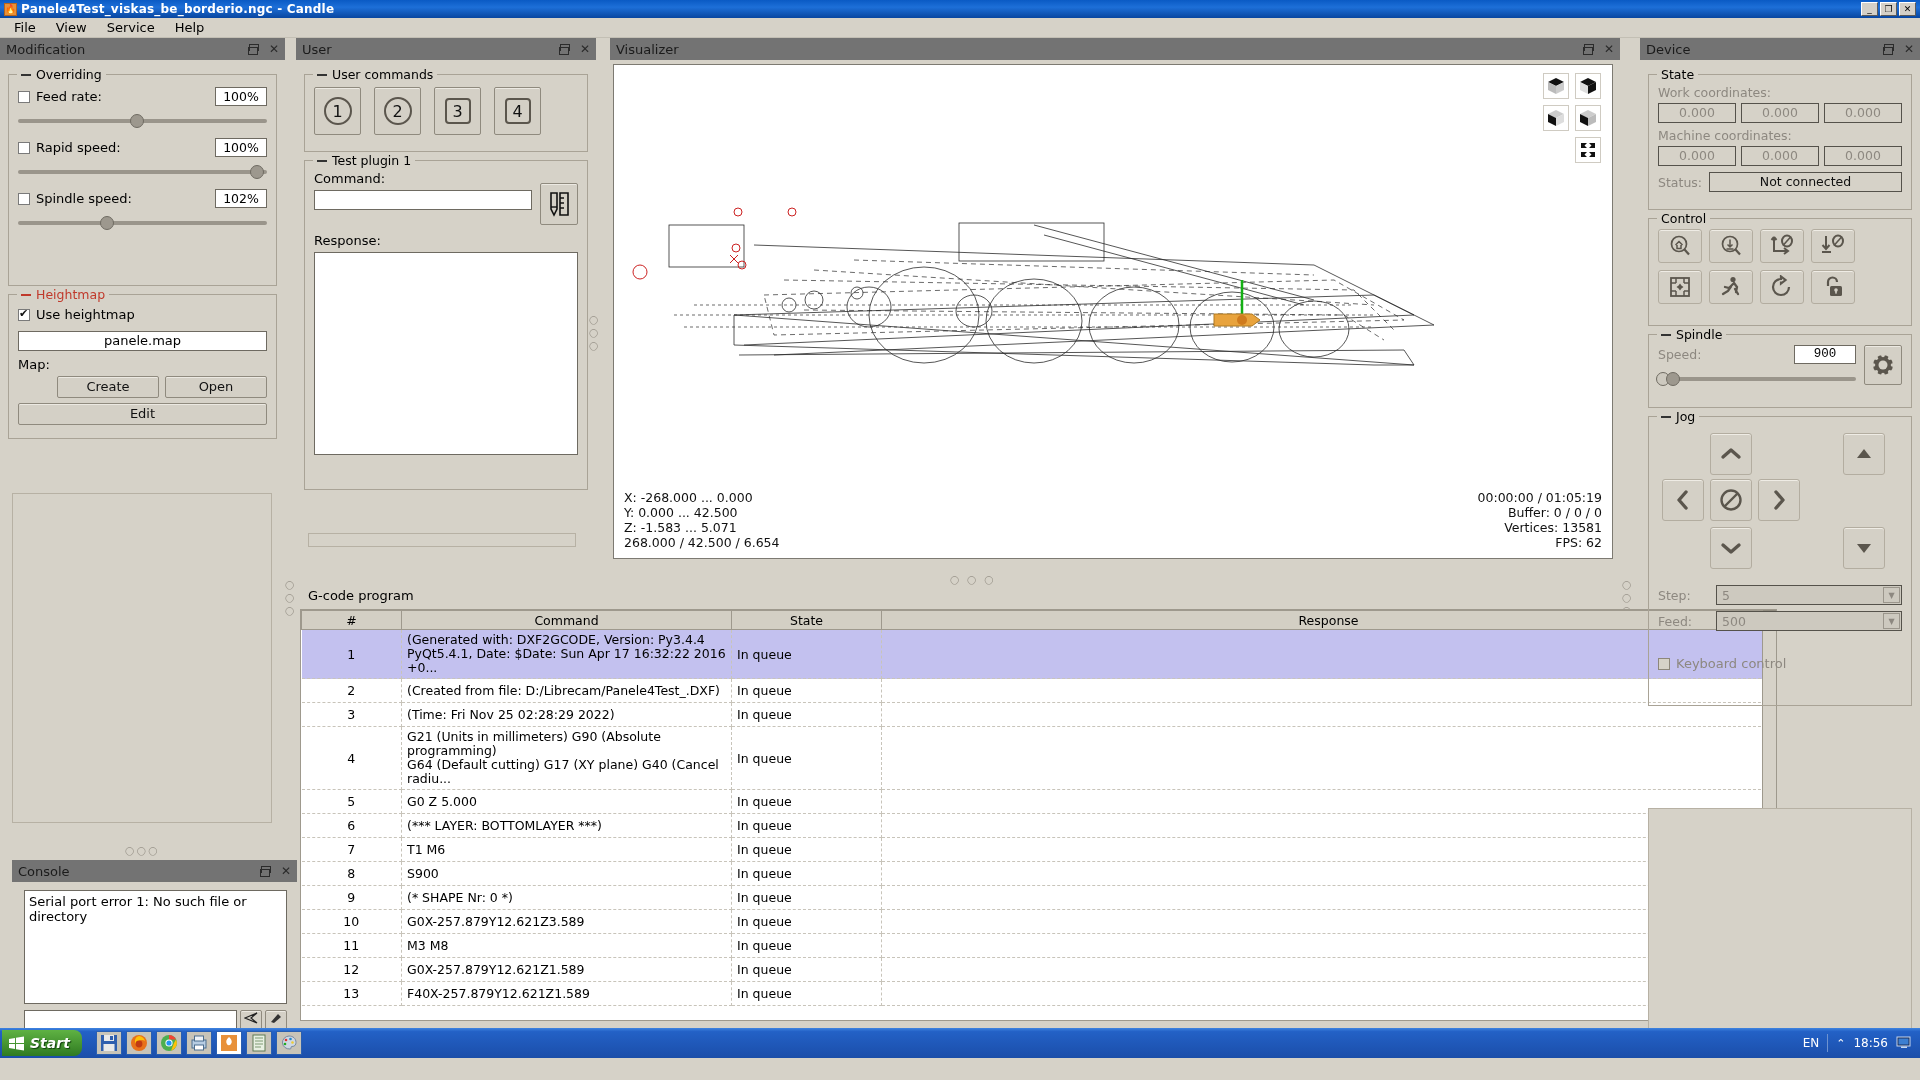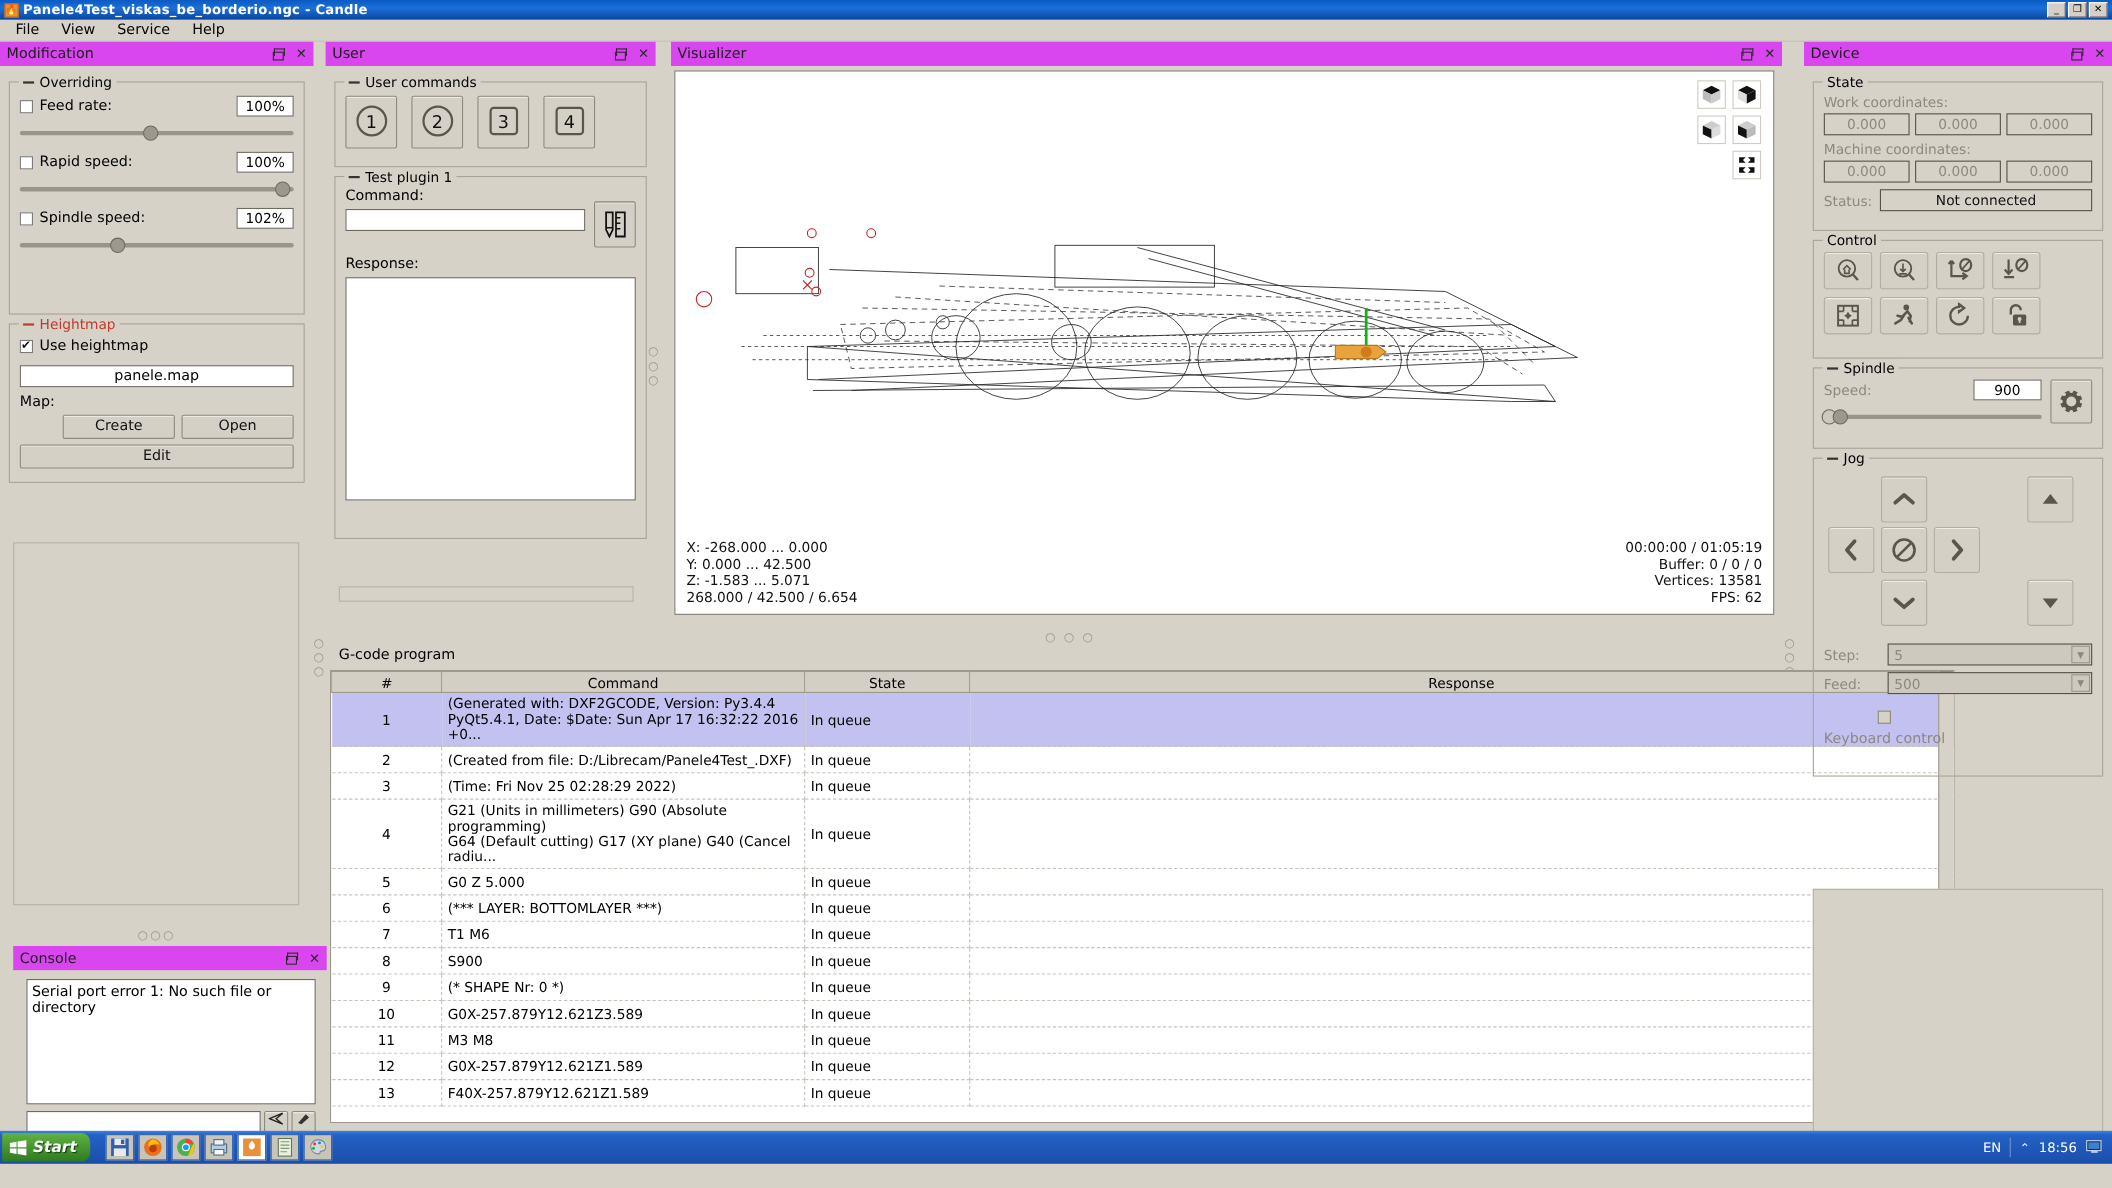--- a/index.html
+++ b/index.html
@@ -27,21 +27,21 @@
   }
   
   #menubar{height:20px;background:#d6d2c8;display:flex;align-items:center;padding-left:6px;gap:4px;
     border-bottom:1px solid #c3bfb4;}
   #menubar .mi{padding:2px 8px;font-size:13px;}
 
   
   #main{position:relative;width:1920px;height:1020px;background:#d6d2c8;}
 
   .panel-title{
-    height:22px;background:#d946ef;display:flex;align-items:center;
+    height:22px;background:#737373;display:flex;align-items:center;
     padding:0 6px;font-size:13px;color:#1b1b1b;gap:20px;
   }
   .panel-title .pt-btns{margin-left:auto;display:flex;gap:10px;align-items:center;color:#2a2a2a;font-size:12px;}
   .float-ico{display:inline-block;width:11px;height:11px;position:relative;}
   .float-ico:before{content:"";position:absolute;left:0;bottom:0;width:8px;height:6px;border:1.5px solid #2b2b2b;}
   .float-ico:after{content:"";position:absolute;right:0;top:0;width:8px;height:6px;border:1.5px solid #2b2b2b;border-bottom:none;}
 
   
   .gb{border:1px solid #a9a396;margin:6px 8px 8px 8px;padding:10px 9px 9px 9px;position:relative;}
   .gb > .gb-title{
@@ -651,21 +651,21 @@
 
     <div class="gb" style="height:74px;">
       <div class="gb-title">
         <span class="minus"></span>
         <span>Spindle</span>
       </div>
       <div style="display:flex;align-items:flex-start;">
         <div style="flex:1;">
           <div style="display:flex;align-items:center;">
             <div class="dimlabel" style="font-size:12.5px;">Speed:</div>
-            <div class="numbox" style="margin-left:auto;width:62px;margin-right:8px;">900</div>
+            <div class="numbox" style="margin-left:auto;width:62px;margin-right:8px;font-family:Liberation Mono, monospace;">900</div>
           </div>
           <div class="slider" style="margin-right:8px;">
             <div class="track"></div>
             <div class="knob" style="left:-2px;background:#cdc9bf;"></div>
             <div class="knob" style="left:8px;"></div>
           </div>
         </div>
         <div class="btn" style="width:38px;height:40px;display:flex;align-items:center;justify-content:center;">
           <svg width="26" height="26" viewBox="0 0 26 26">
             <circle cx="13" cy="13" r="10" fill="#5b564d"></circle>
@@ -737,21 +737,21 @@
           <span class="arrow">▼</span>
         </div>
       </div>
       <div style="display:flex;align-items:center;margin-top:6px;">
         <div class="dimlabel" style="font-size:12.5px;width:58px;">Feed:</div>
         <div class="combo" style="flex:1;">
           <span>500</span>
           <span class="arrow">▼</span>
         </div>
       </div>
-      <label class="cb" style="margin-top:15px;flex-direction:column;">
+      <label class="cb" style="margin-top:25px;">
         <span class="chk flat"></span>
         <span class="dimlabel">Keyboard control</span>
       </label>
     </div>
 
     <div style="position:absolute;left:8px;top:770px;width:264px;height:240px;border:1px solid #b7b1a4;background:#d6d2c8;"></div>
   </div>
 
   <div id="taskbar">
     <div id="startbtn">

